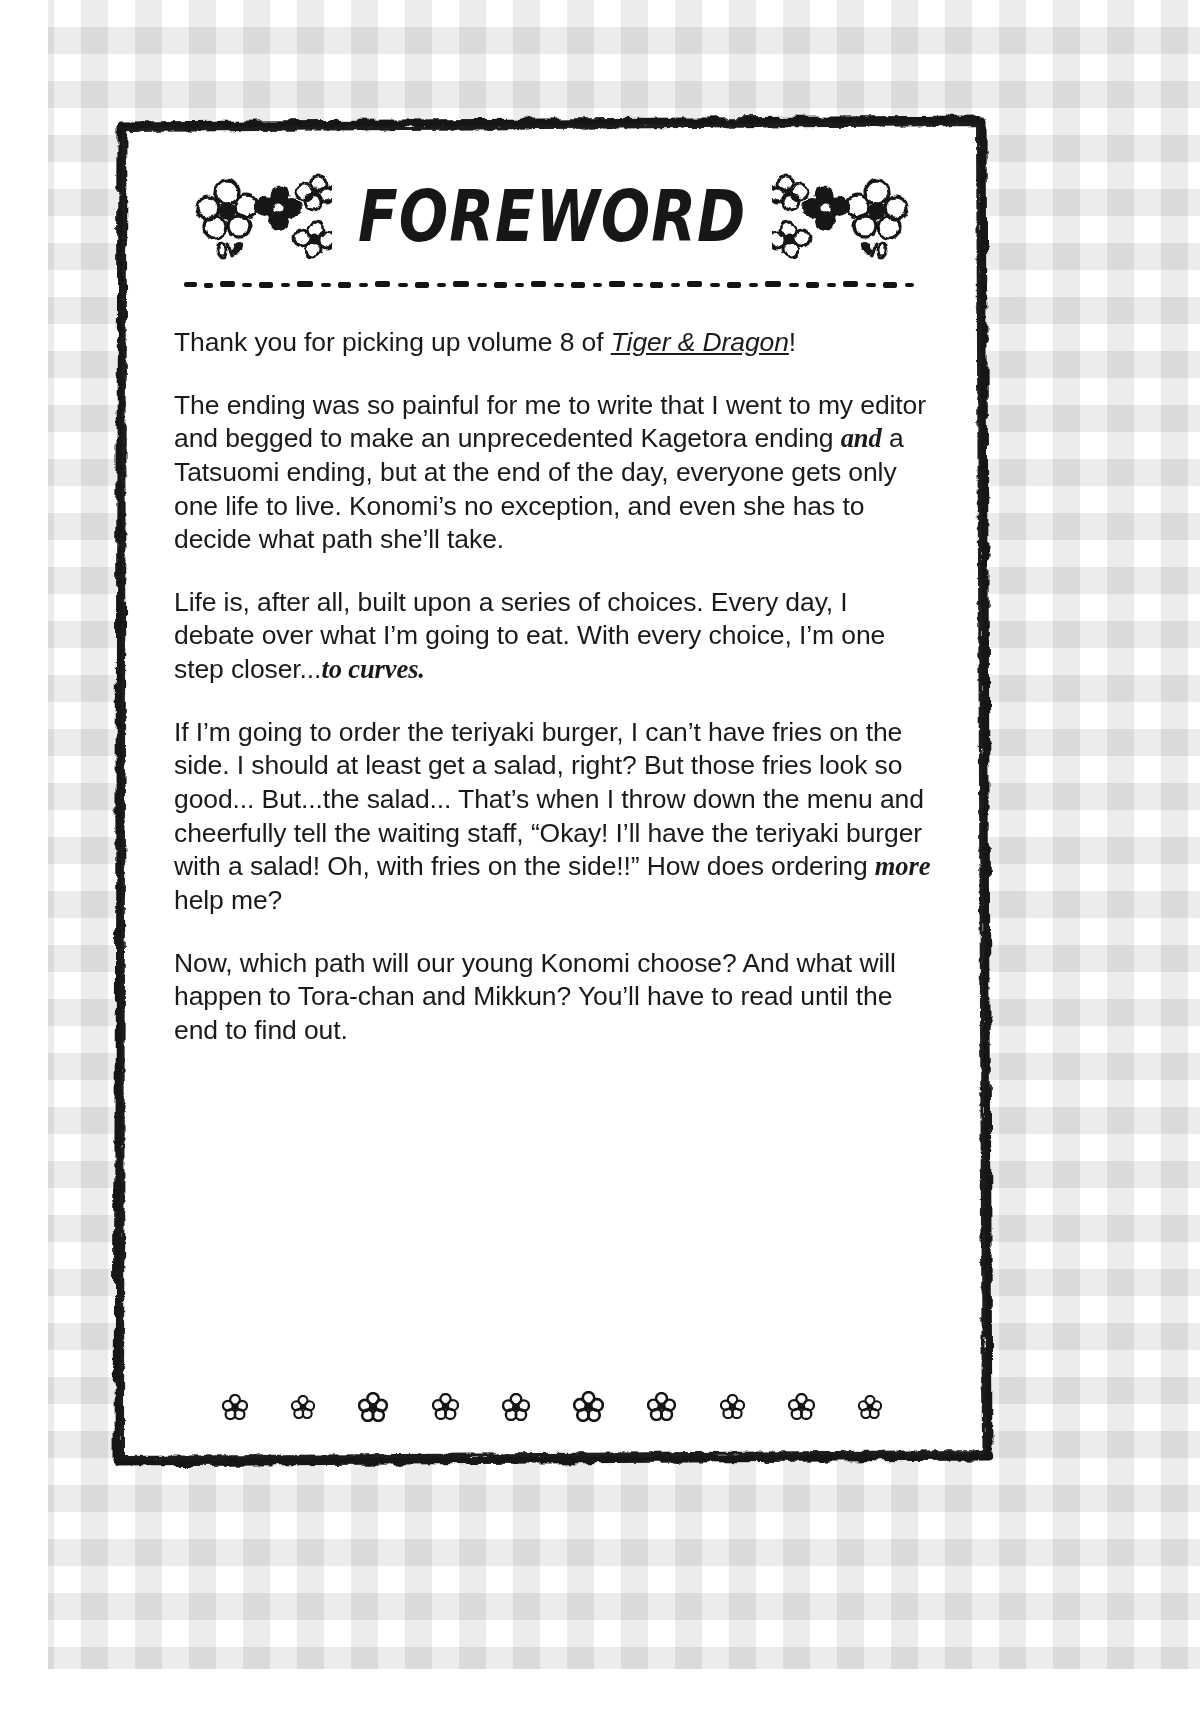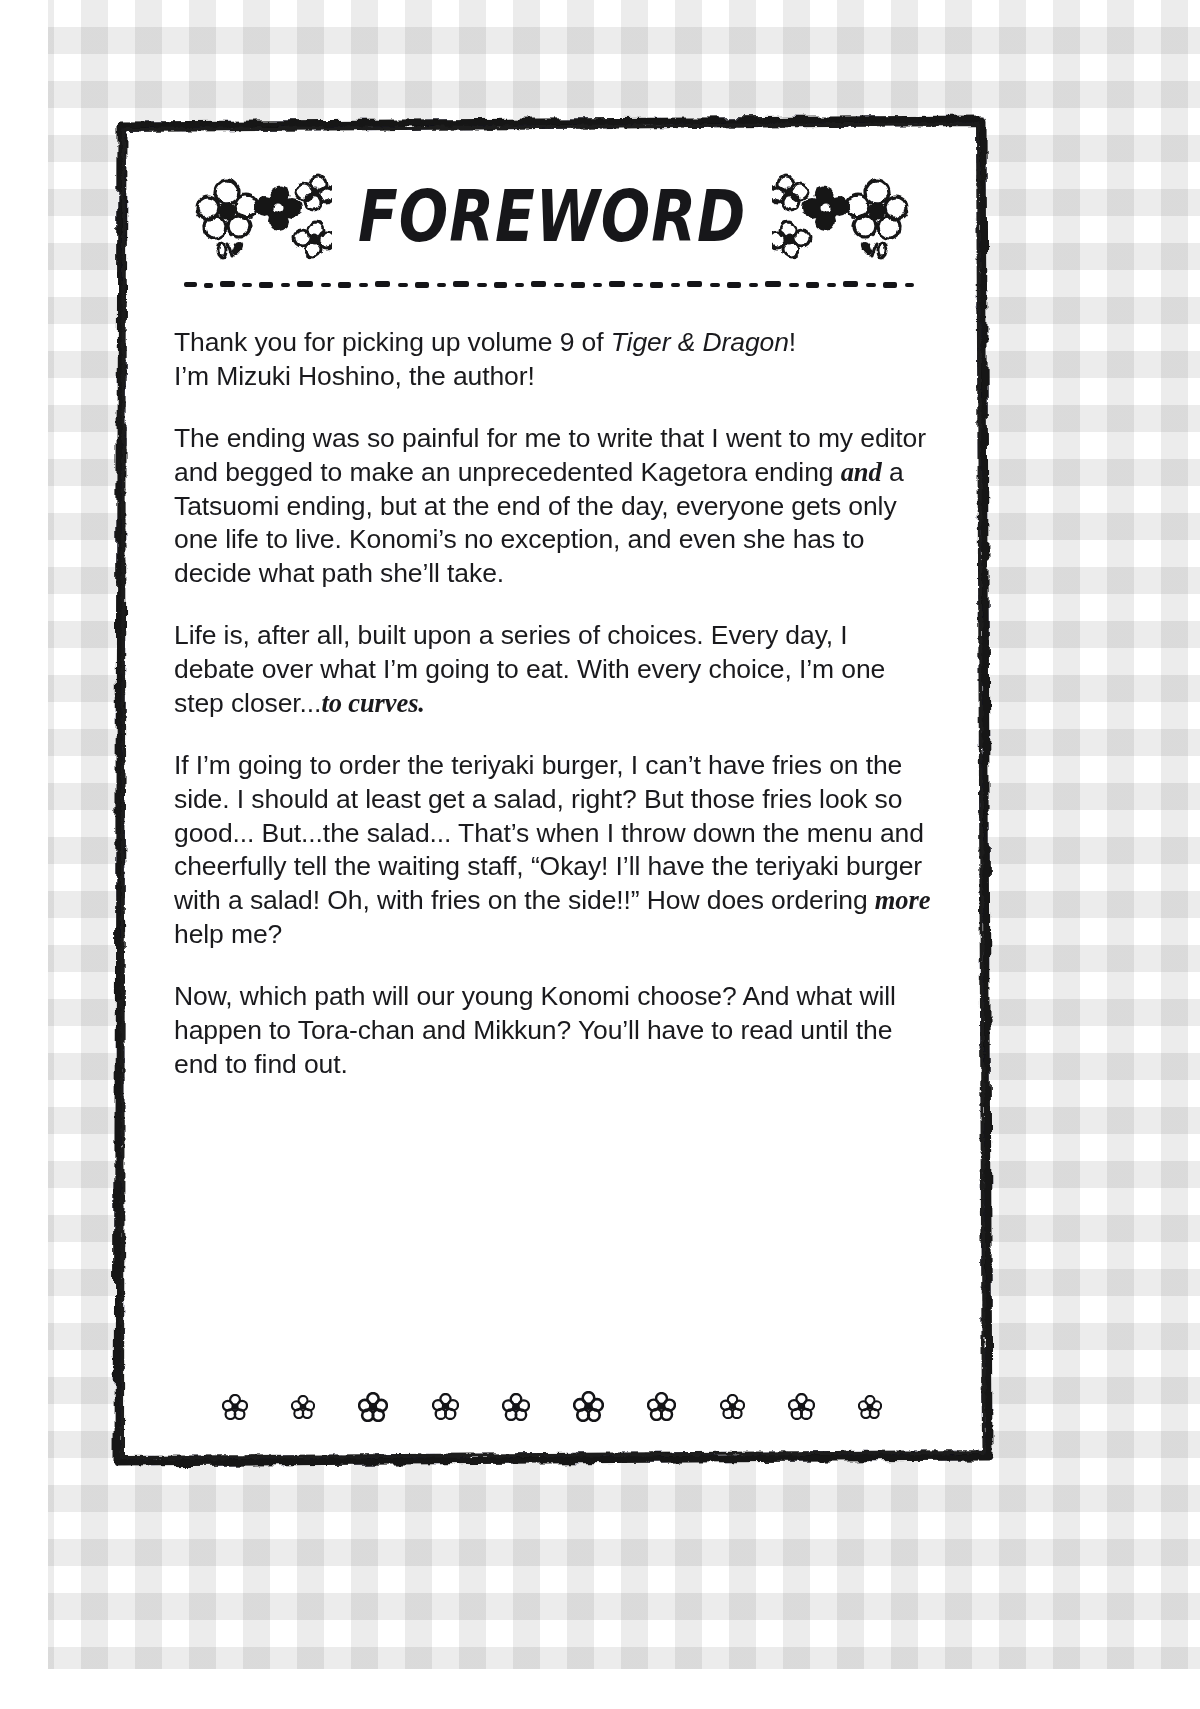--- a/index.html
+++ b/index.html
@@ -101,21 +101,21 @@
     color: #1a1a1d;
     font-size: 26.5px;
     line-height: 1.27;
     font-stretch: condensed;
     letter-spacing: -0.1px;
   }
   #body-copy p {
     margin: 0 0 29px 0;
   }
   #body-copy p:last-child { margin-bottom: 0; }
-  .it  { font-style: italic; }
+  .it  { font-style: italic; text-decoration: underline; }
   .bi  { font-style: italic; font-weight: 700; font-family: Liberation Serif, serif; }
 
   
   #flower-row {
     position: absolute;
     left: 58px;
     right: 58px;
     bottom: 58px;
     display: flex;
     align-items: center;
@@ -283,21 +283,21 @@
             <rect x="645" y="5" width="9" height="4" rx="2"></rect>
             <rect x="661" y="3" width="15" height="6" rx="2"></rect>
             <rect x="684" y="5" width="10" height="4" rx="2"></rect>
             <rect x="701" y="4" width="14" height="6" rx="2"></rect>
             <rect x="723" y="5" width="9" height="4" rx="2"></rect>
           </g>
         </svg>
       </div>
 
       <div id="body-copy">
-          <p><span>Thank you for picking up volume 9 of </span><span class="it">Tiger &amp; Dragon</span><span>!</span><br><span>I’m Mizuki Hoshino, the author!</span></p>
+          <p><span>Thank you for picking up volume 8 of </span><span class="it">Tiger &amp; Dragon</span><span>!</span><br></p>
           <p><span>The ending was so painful for me to write that I went to my editor and begged to make an unprecedented Kagetora ending </span><span class="bi">and</span><span> a Tatsuomi ending, but at the end of the day, everyone gets only one life to live. Konomi’s no exception, and even she has to decide what path she’ll take.</span></p>
           <p><span>Life is, after all, built upon a series of choices. Every day, I debate over what I’m going to eat. With every choice, I’m one step closer...</span><span class="bi">to curves.</span></p>
           <p><span>If I’m going to order the teriyaki burger, I can’t have fries on the side. I should at least get a salad, right? But those fries look so good... But...the salad... That’s when I throw down the menu and cheerfully tell the waiting staff, “Okay! I’ll have the teriyaki burger with a salad! Oh, with fries on the side!!” How does ordering </span><span class="bi">more</span><span> help me?</span></p>
           <p><span>Now, which path will our young Konomi choose? And what will happen to Tora-chan and Mikkun? You’ll have to read until the end to find out.</span></p>
         </div>
 
       <div id="flower-row">
           <svg width="26" height="26" viewBox="0 0 40 40">
             <g fill="none" stroke="#141417" stroke-width="3.4" stroke-linecap="round">
               <circle cx="20" cy="9" r="7.5"></circle>

